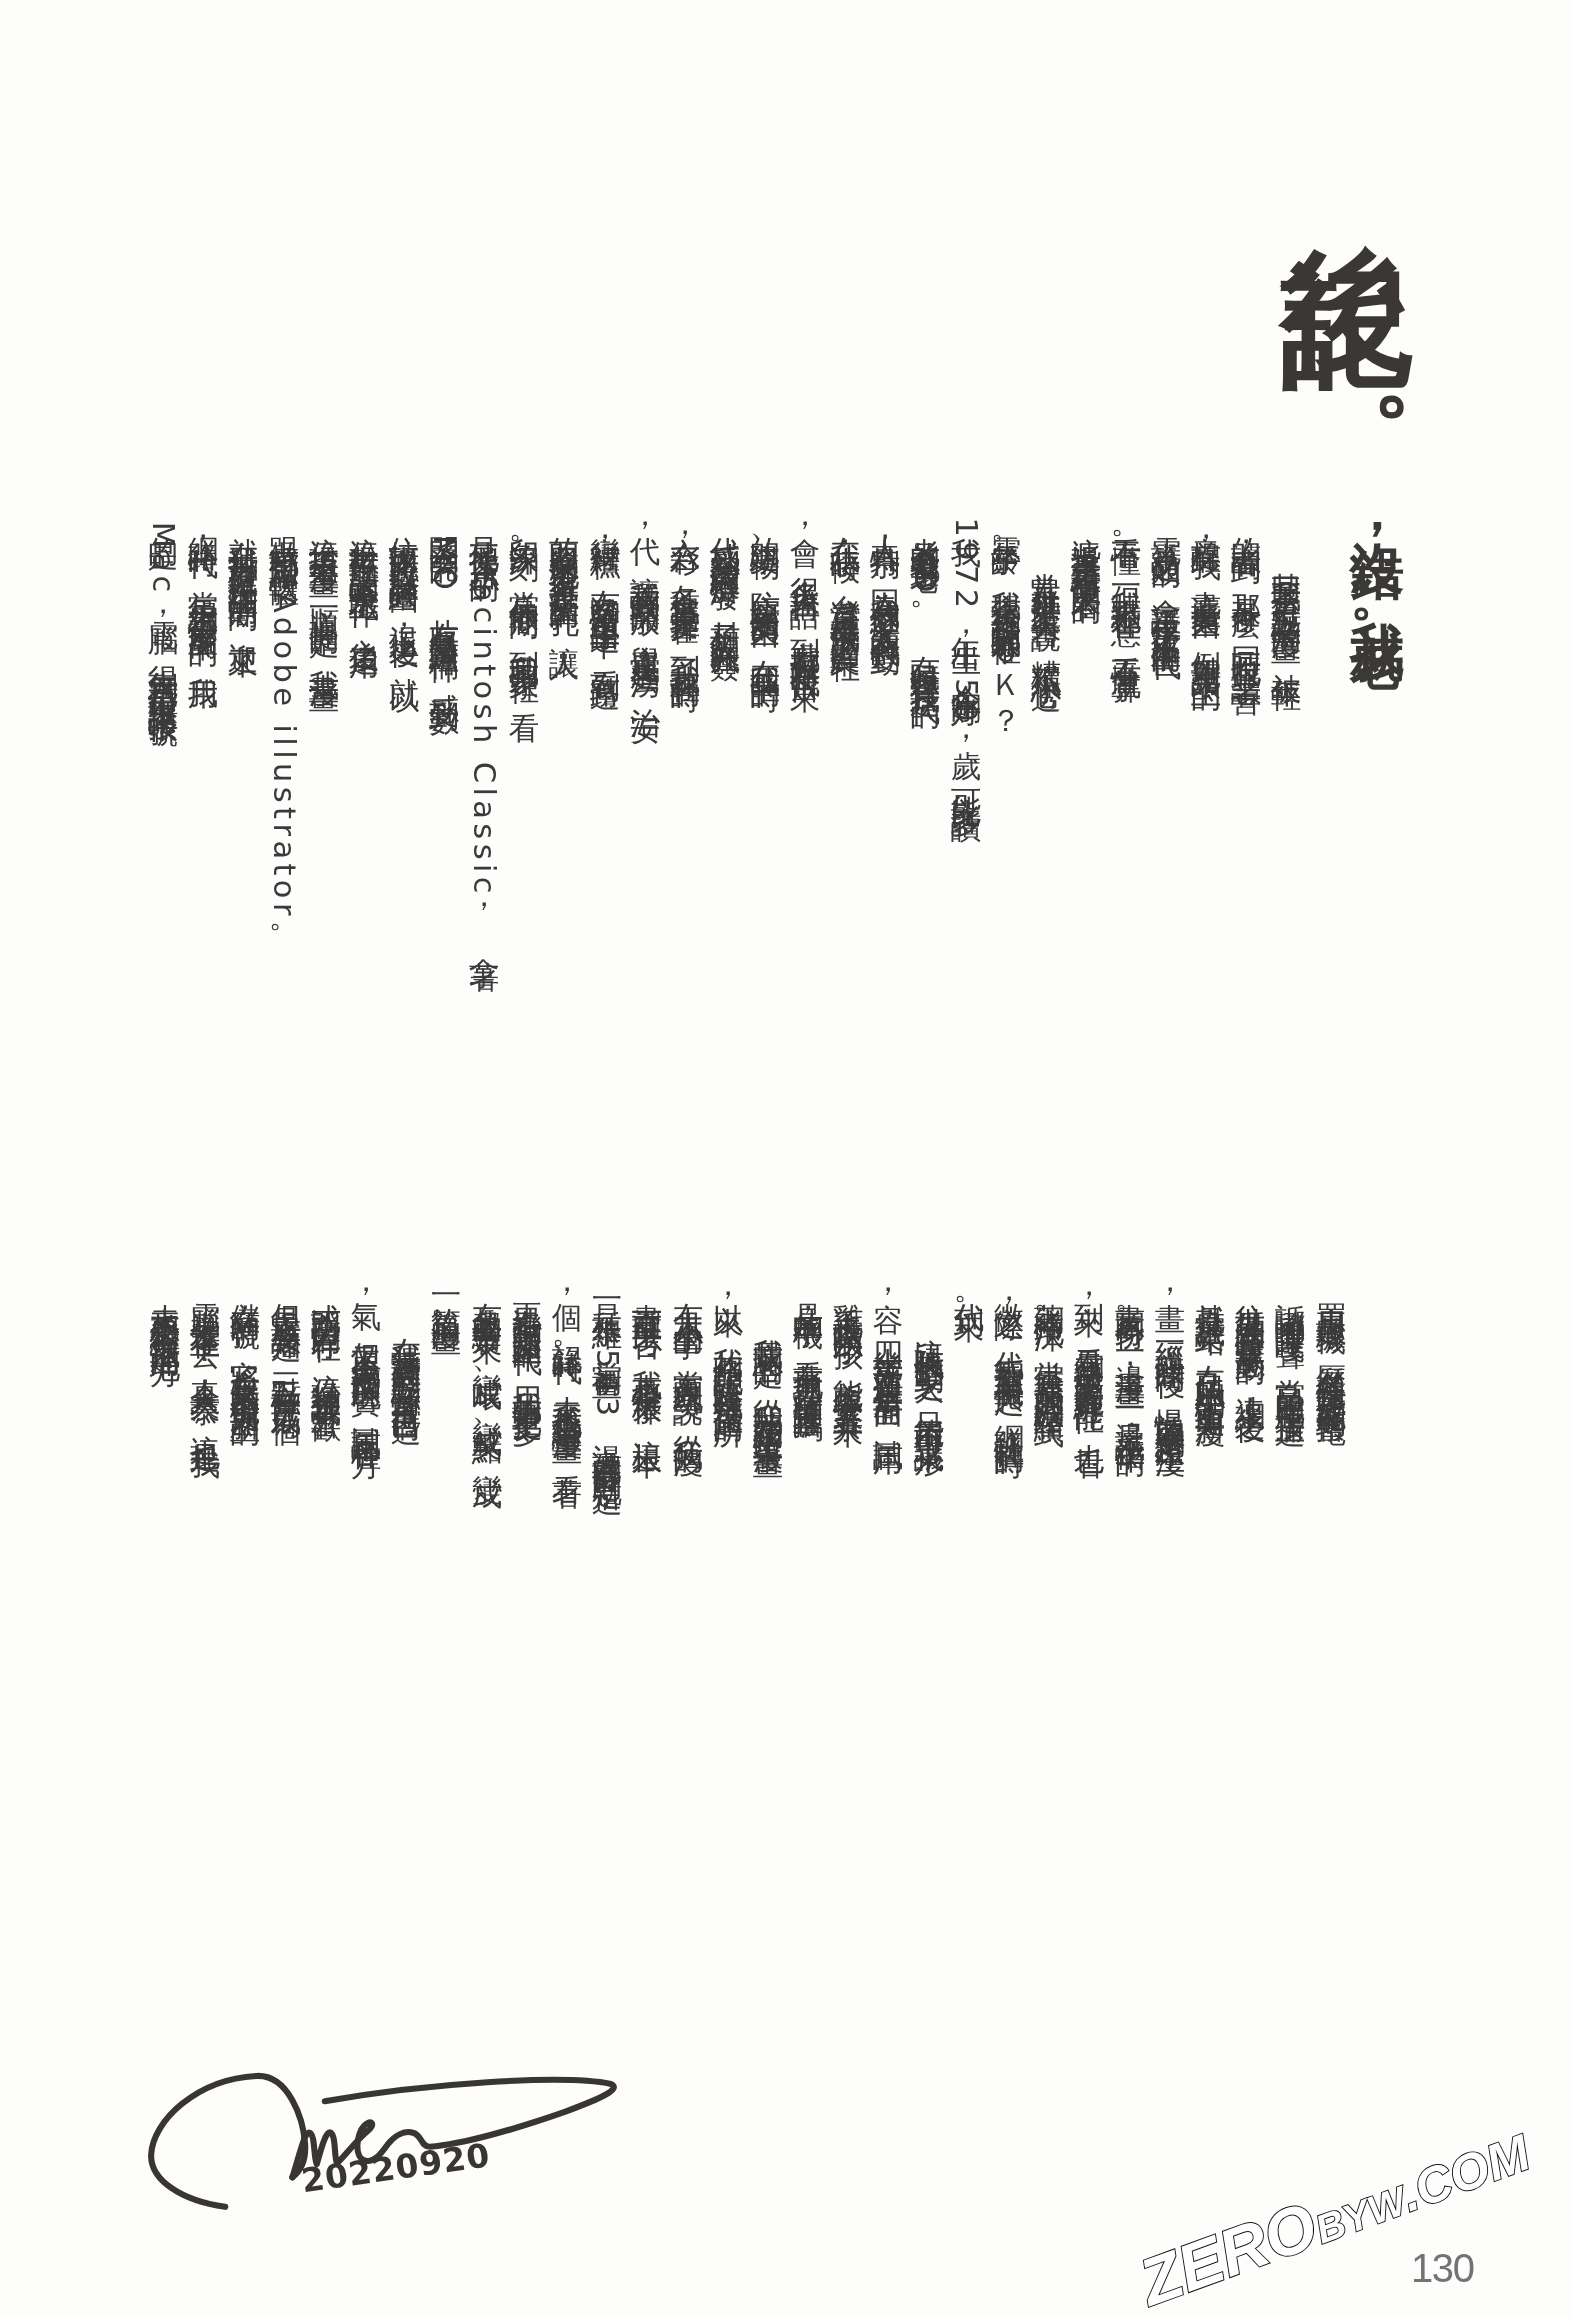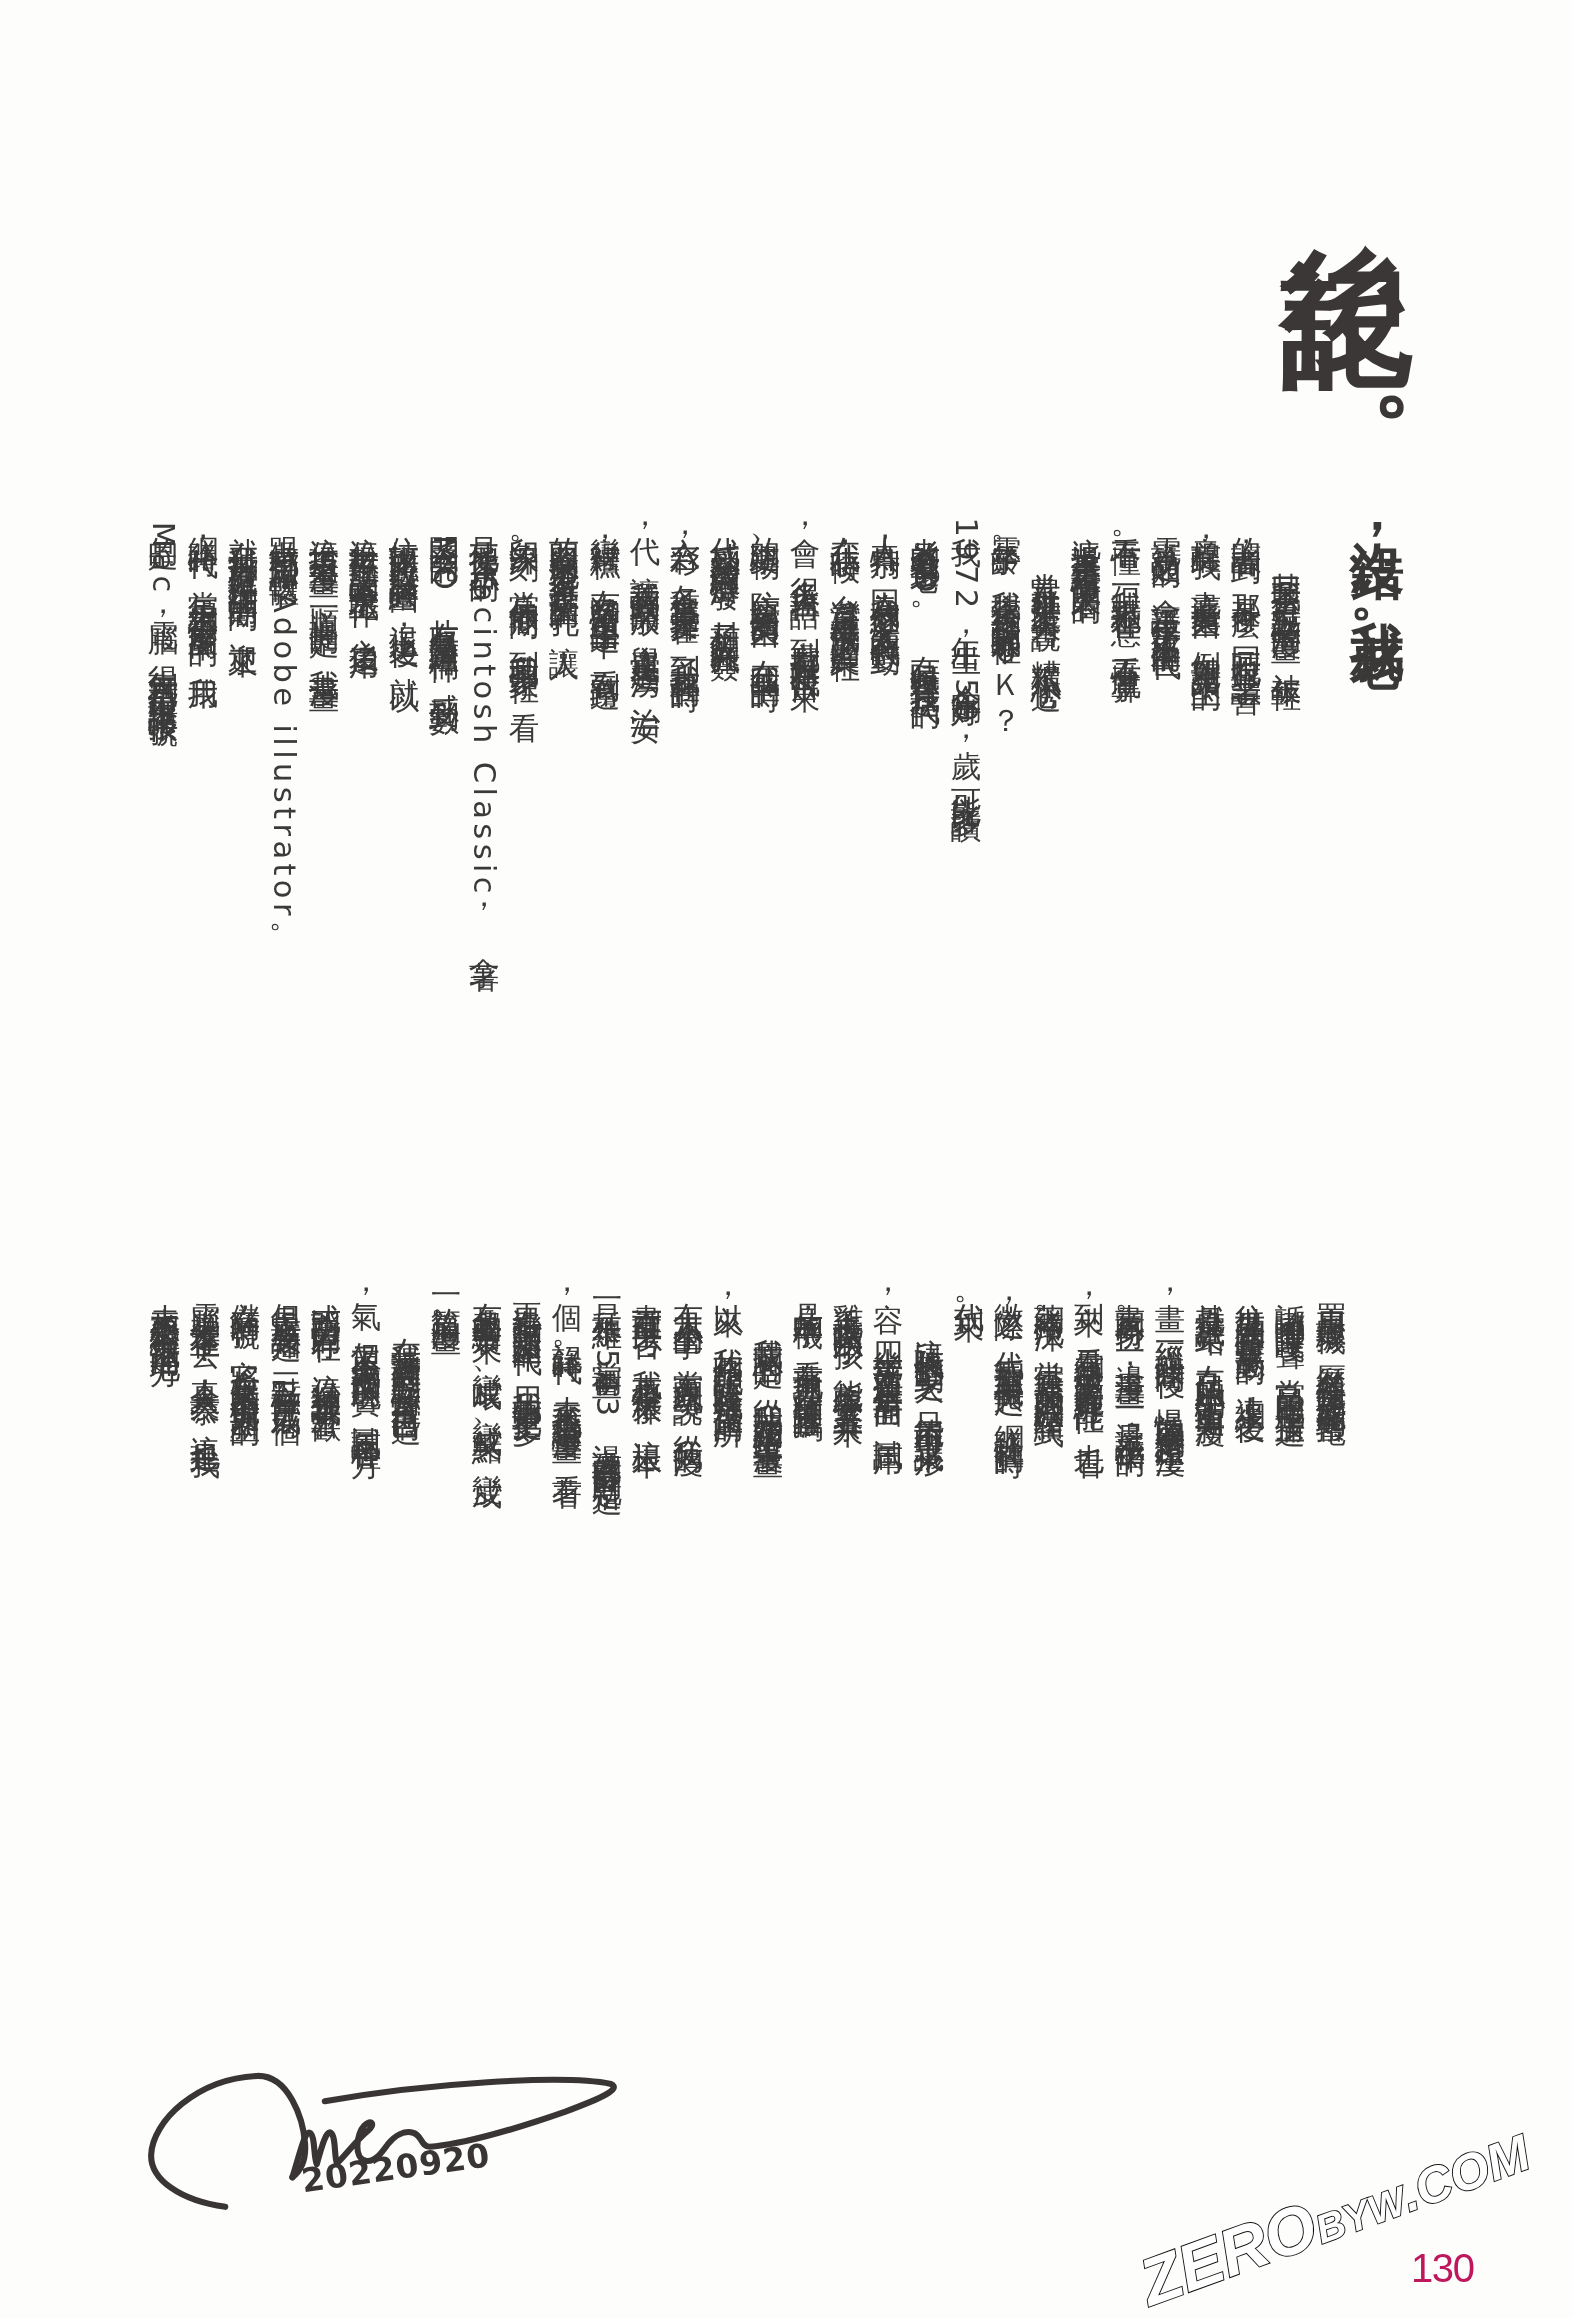--- a/index.html
+++ b/index.html
@@ -62,21 +62,21 @@
     .u { top: 513px; }
     .l { top: 1279px; }
     .page-number {
       position: absolute;
       left: 1411px;
       top: 2248px;
       font-family: "Liberation Sans", sans-serif;
       font-size: 40px;
       line-height: 40px;
       letter-spacing: -1.4px;
-      color: #be185d;
+      color: #737373;
     }
     svg.overlay {
       position: absolute;
       left: 0;
       top: 0;
       width: 1573px;
       height: 2319px;
       pointer-events: none;
     }
   </style>

